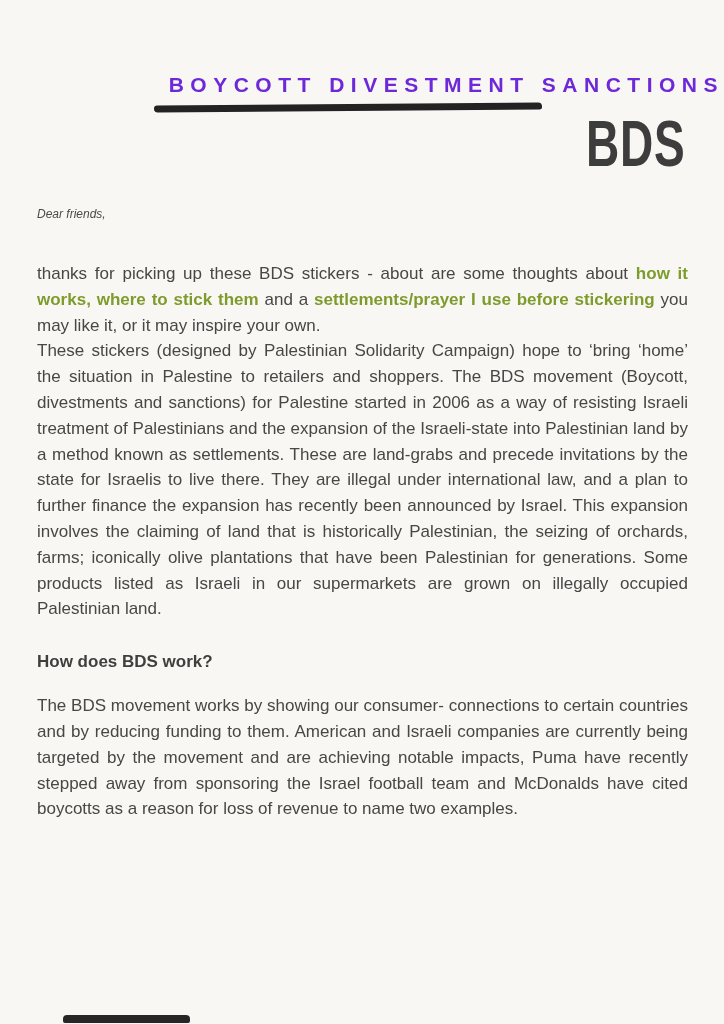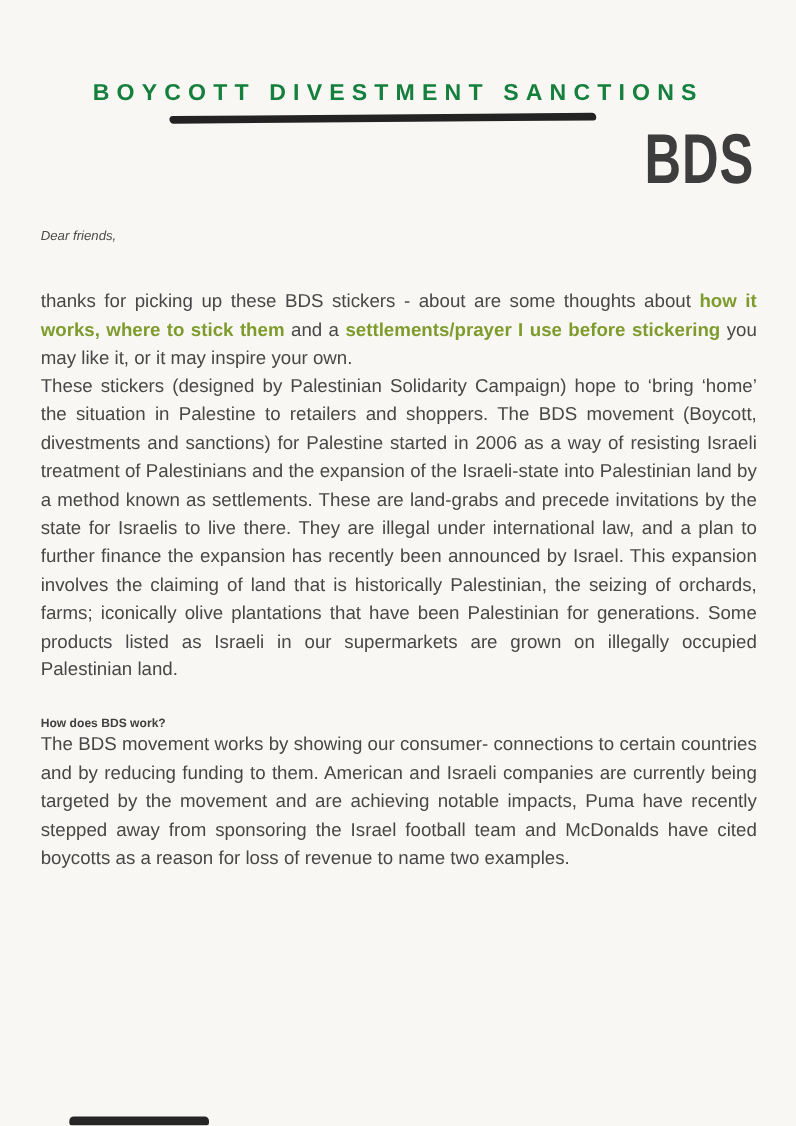--- a/index.html
+++ b/index.html
@@ -8,25 +8,25 @@
     position:relative;
     width:724px; height:1024px;
     margin:0 auto;
     background:#f9f7f3;
     overflow:hidden;
     font-family:"Liberation Sans","DejaVu Sans",sans-serif;
     color:#474747;
   }
   .kicker {
     margin-top:73px;
-    text-align:center;
+    text-align:right;
     font-size:21px;
     font-weight:700;
     letter-spacing:6.5px;
-    color:#15803d;
+    color:#6d28d9;
     white-space:nowrap;
   }
   .brush-underline {
     width:388px; height:7px;
     background:#232323;
     border-radius:5px 6px 4px 6px;
     margin:7px auto 0;
     transform:translateX(-14px) rotate(-0.45deg);
   }
   .bds-wrap { margin:3px 0 0 62px; height:62px;text-align:right; }
@@ -60,25 +60,25 @@
     font-size:17px;
     line-height:25.8px;
     text-align:justify;
     color:#474747;
   }
   .para-thanks { margin-top:40px; }
   .para-stickers { }
   .hl { color:#7e9c2d; font-weight:700; }
   .section-heading {
     margin:30px 0 0 37px;
-    font-size:11px;
+    font-size:17px;
     font-weight:700;
     color:#3f3f3f;
   }
-  .para-how { }
+  .para-how { margin-top:21px; }
   .bottom-brush-mark {
     position:absolute;
     left:63px; bottom:1px;
     width:127px; height:8px;
     background:#262626;
     border-radius:4px 4px 2px 2px;
   }
 </style>
 </head>
 <body>

